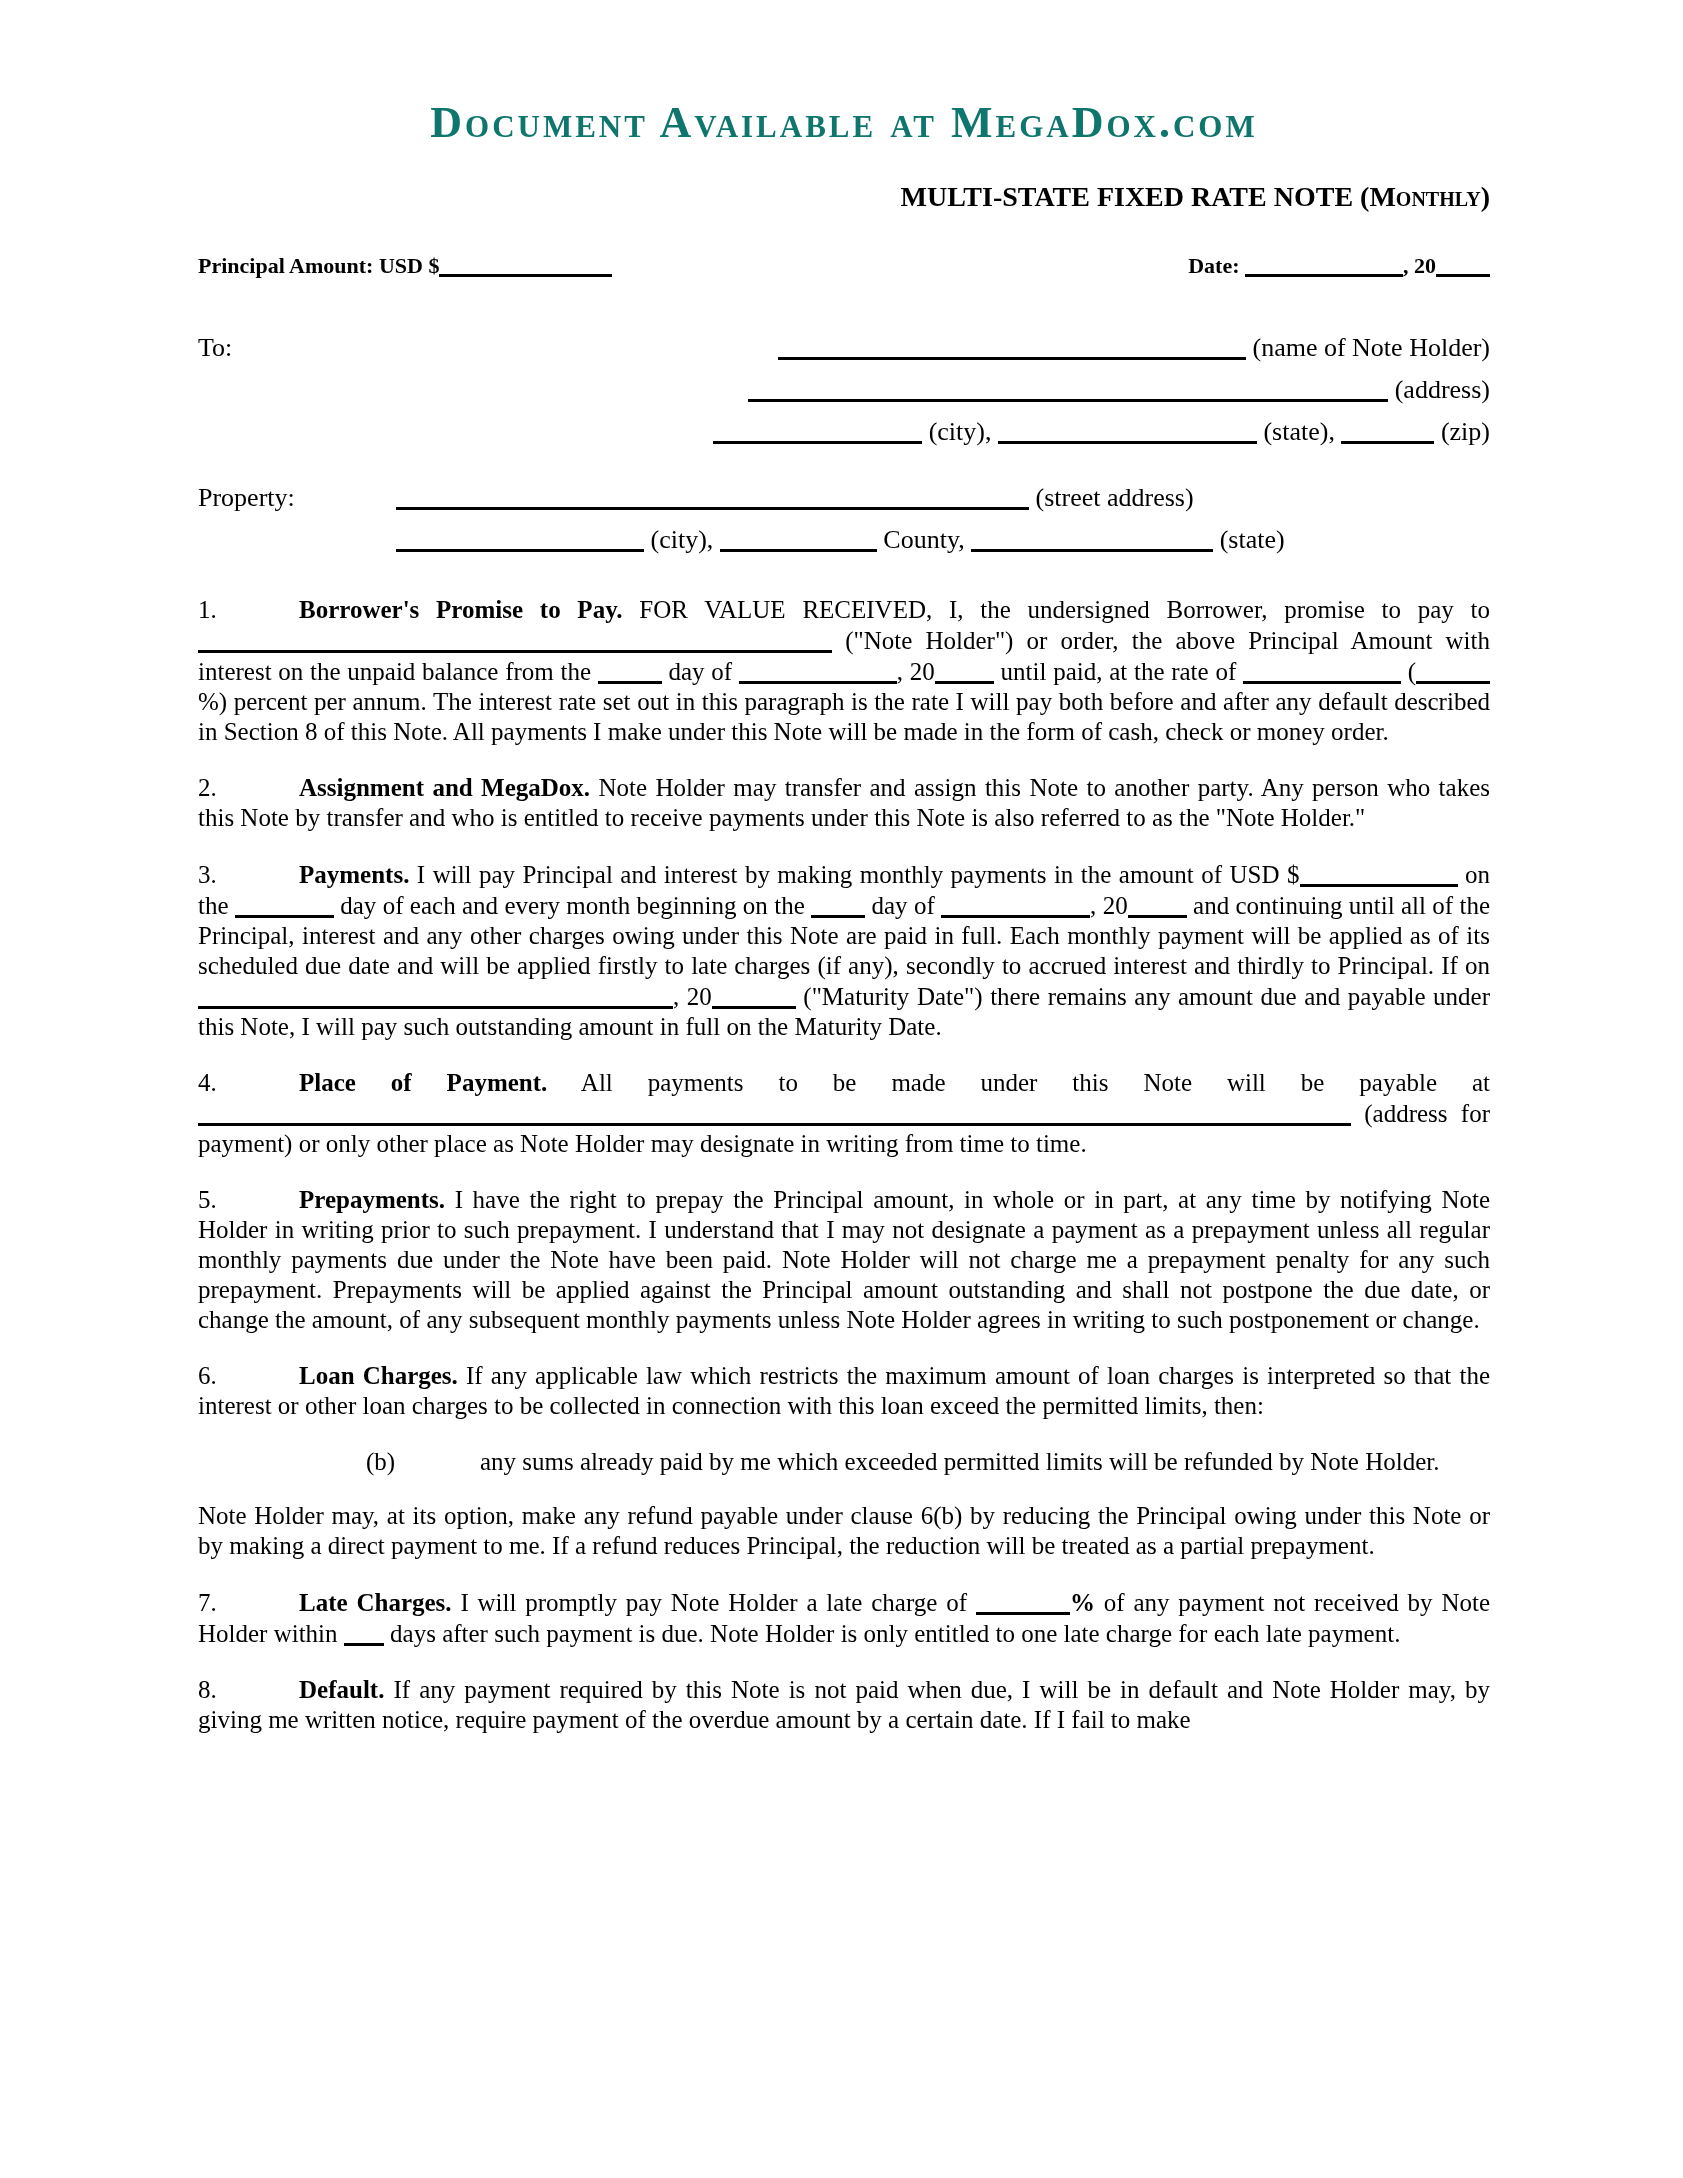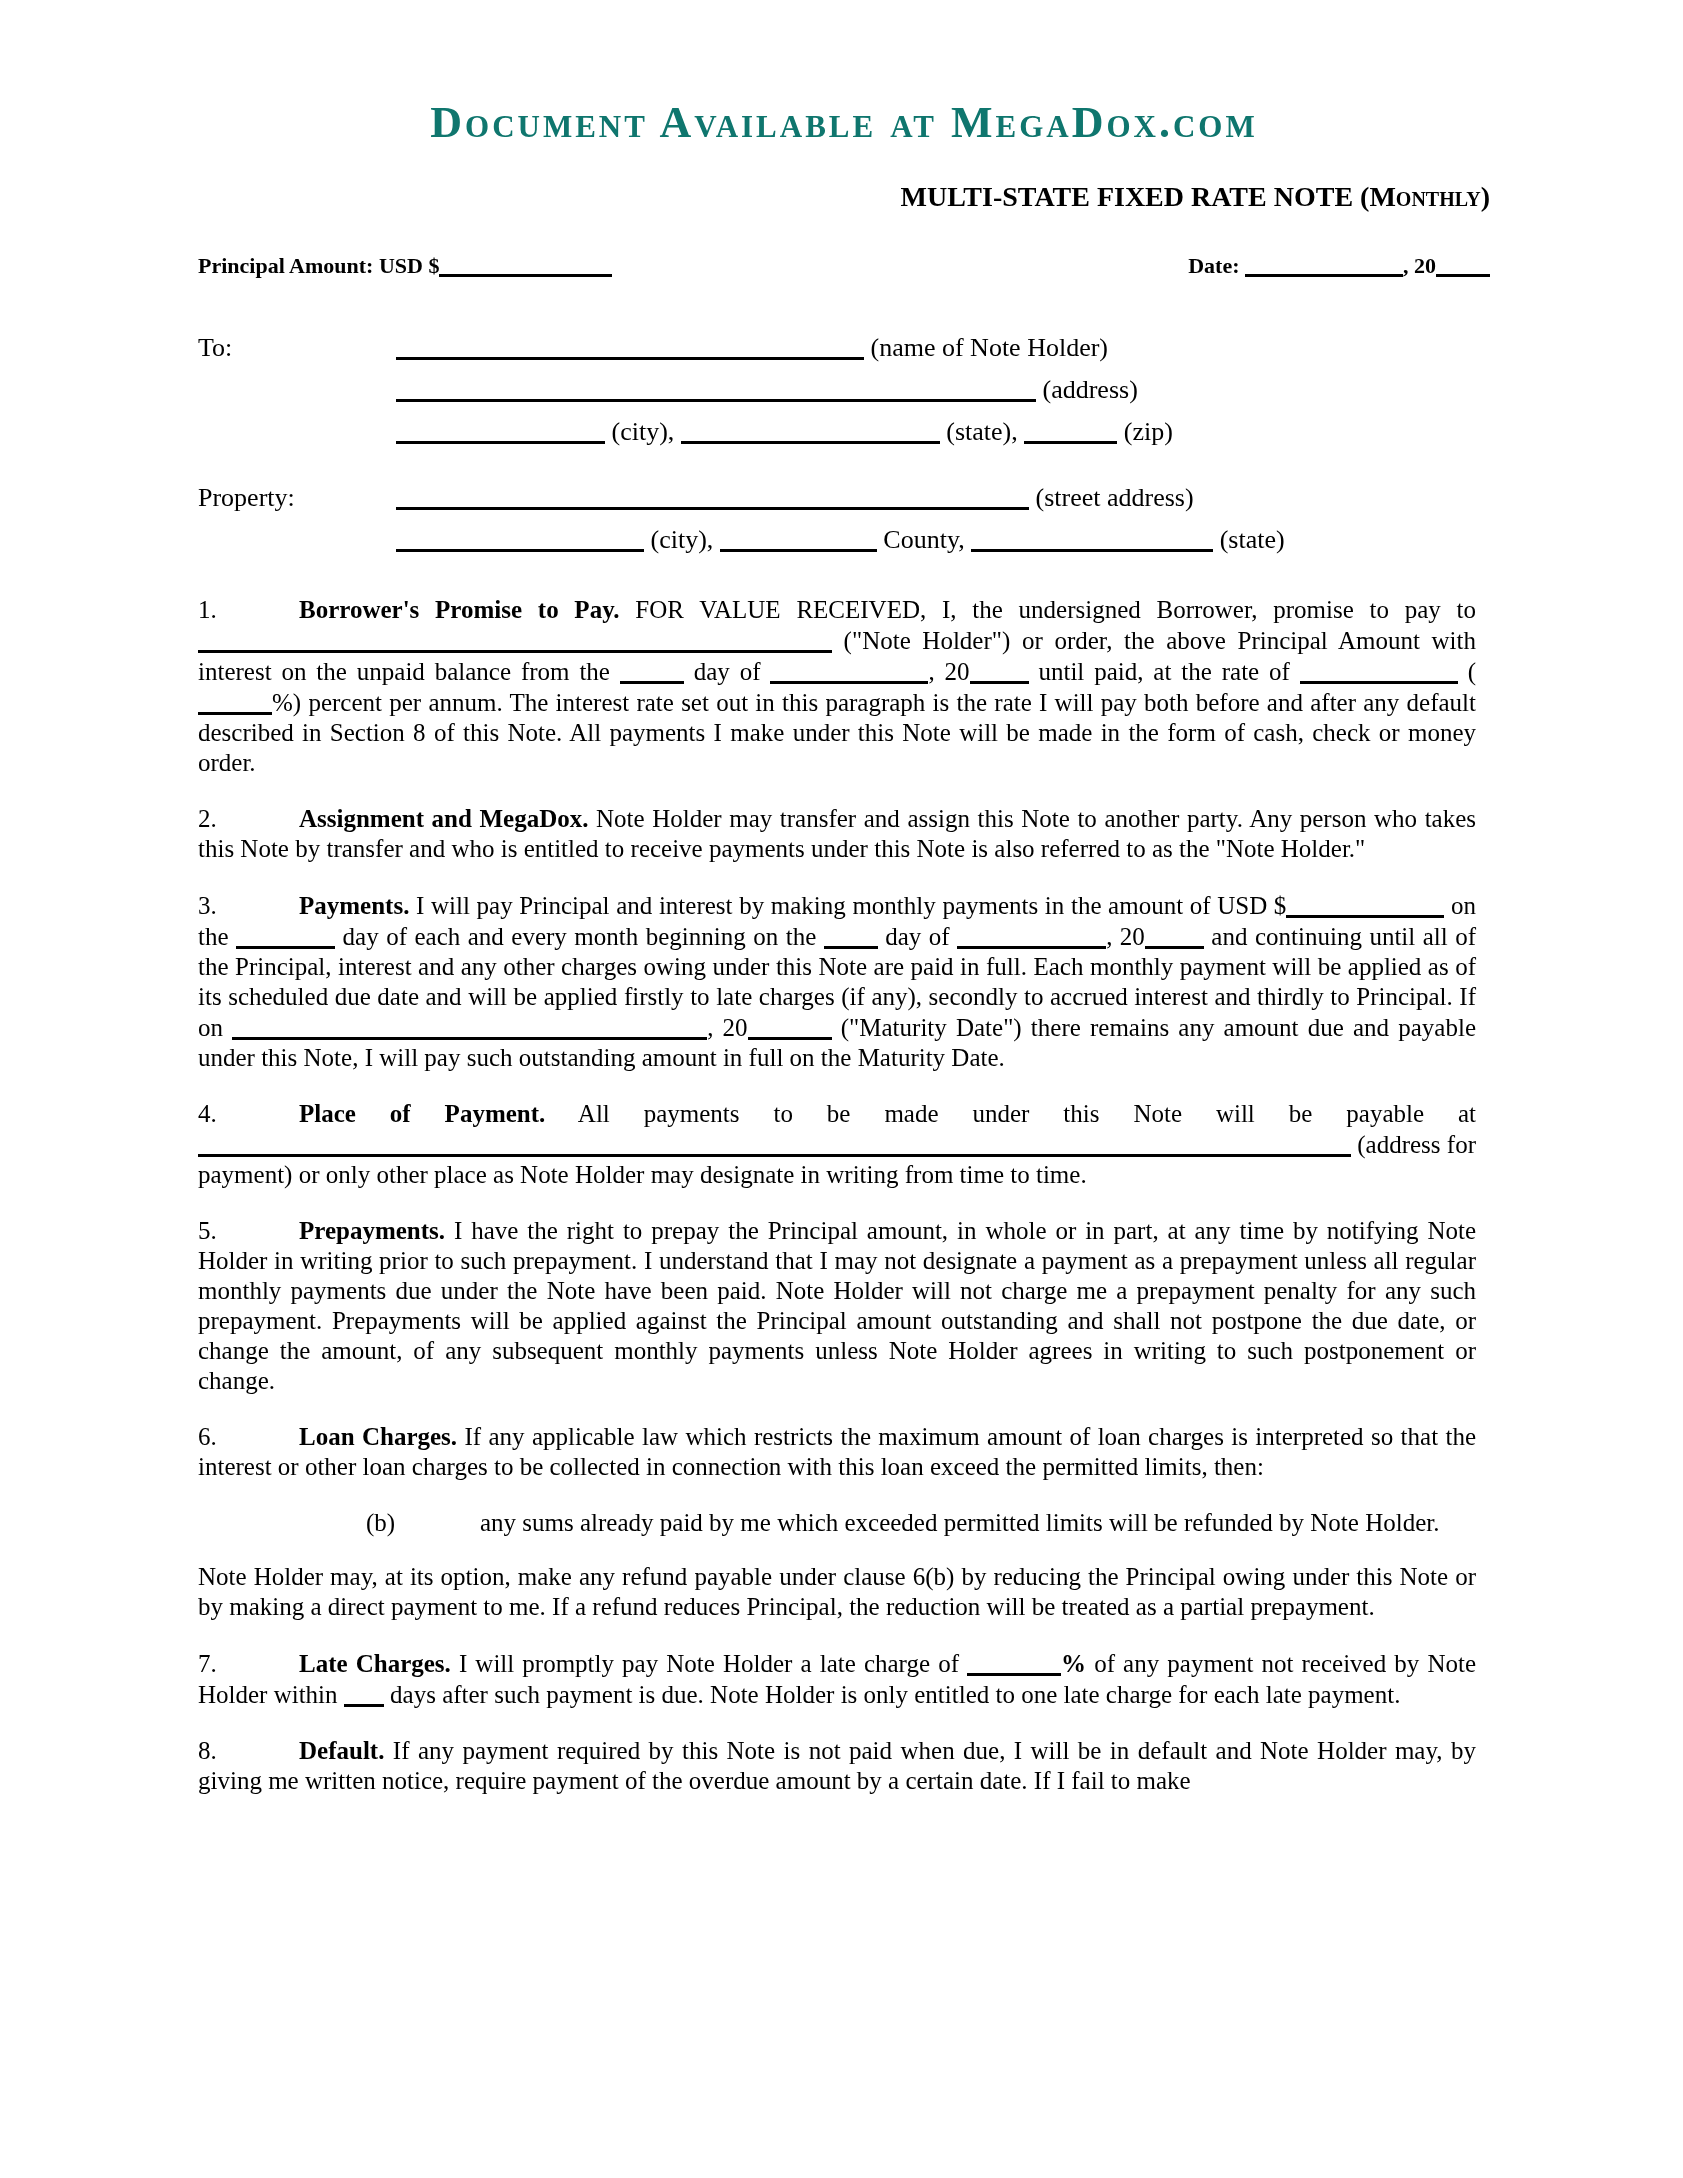--- a/index.html
+++ b/index.html
@@ -46,27 +46,27 @@
     position: relative;
     padding-left: 198px;
     font-size: 26px;
     line-height: 42px;
   }
   .addr .addr-label {
     position: absolute;
     left: 0;
     top: 0;
   }
-  .addr-to { margin-bottom: 24px; }
+  .addr-to { margin-bottom: 24px; text-align: right; }
   .addr-property { margin-bottom: 34px; }
   .sec, .cont {
     font-size: 25px;
     line-height: 30px;
     text-align: justify;
-    margin: 0 14px 26px 0;
+    margin: 0 0 26px 0;
   }
   .sub {
     font-size: 25px;
     line-height: 30px;
     text-align: justify;
     margin: 0 0 24px 0;
     padding-left: 282px;
     text-indent: -114px;
   }
   .num { display: inline-block; width: 101px; }

